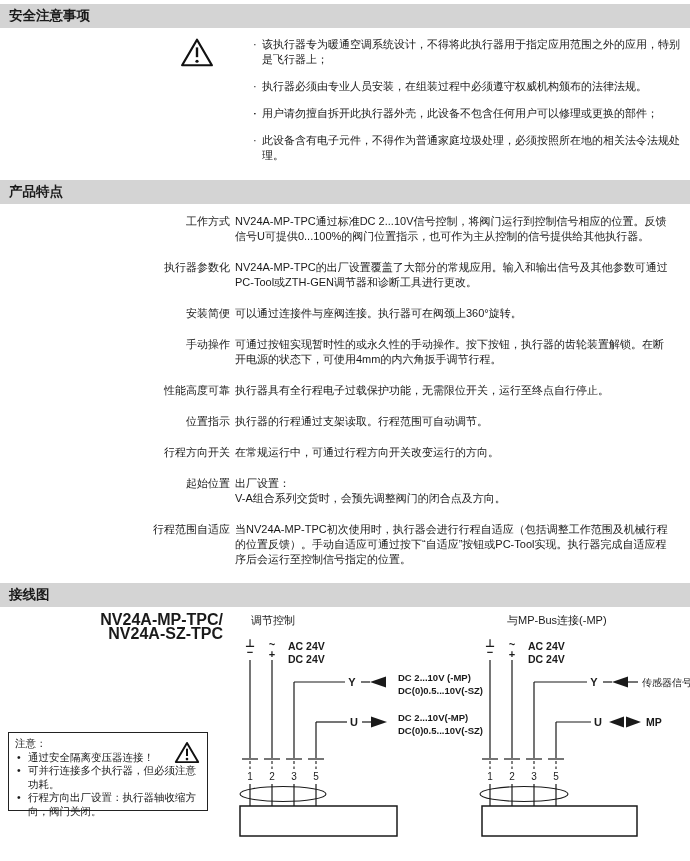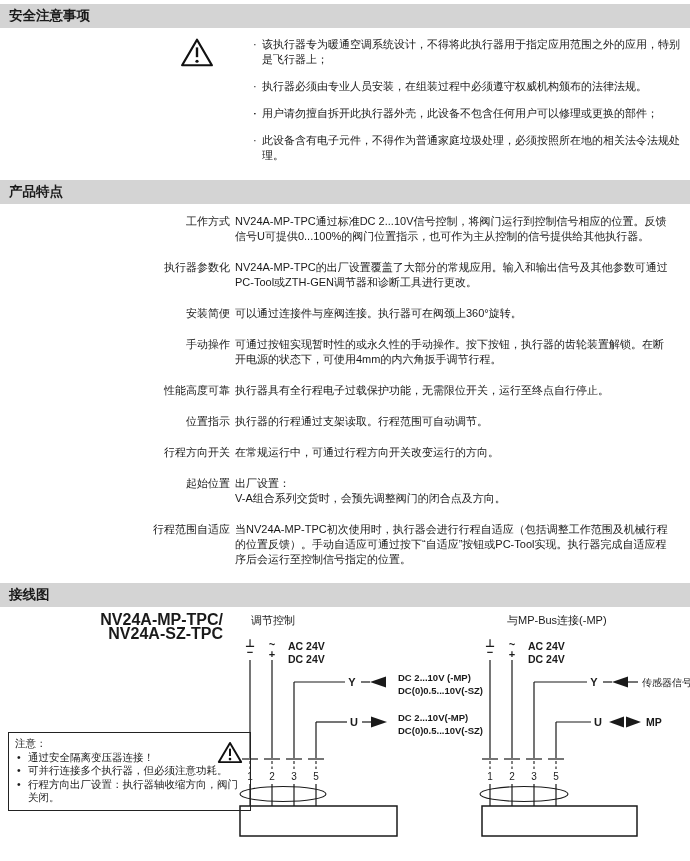--- a/index.html
+++ b/index.html
@@ -52,21 +52,21 @@
   svg .arr   { fill:#1a1a1a; stroke:none; }
   svg text   { fill:#1a1a1a; }
   .tsym { font-size:11px; font-weight:bold; text-anchor:middle; }
   .tpow { font-size:10.5px; font-weight:bold; }
   .tyu  { font-size:11px; font-weight:bold; text-anchor:middle; }
   .tdc  { font-size:9.5px; font-weight:bold; }
   .tcn  { font-size:10px; }
   .tmp  { font-size:10.5px; font-weight:bold; }
   .tnum { font-size:10px; text-anchor:middle; }
 
-  .notebox { position:absolute; left:8px; top:125px; width:243px; height:79px;
+  .notebox { position:absolute; left:8px; top:125px; width:200px; height:79px;
              border:1.2px solid #222; padding:4px 6px 5px 6px;
              font-size:10.5px; line-height:13.5px; }
   .nbullet { position:relative; padding-left:13px; }
   .nbullet .mk { position:absolute; left:2px; }
   .note-tri { position:absolute; top:8px; right:7px; }
 </style>
 </head>
 <body>
 
 <div class="bar" id="bar-safety">安全注意事项</div>

